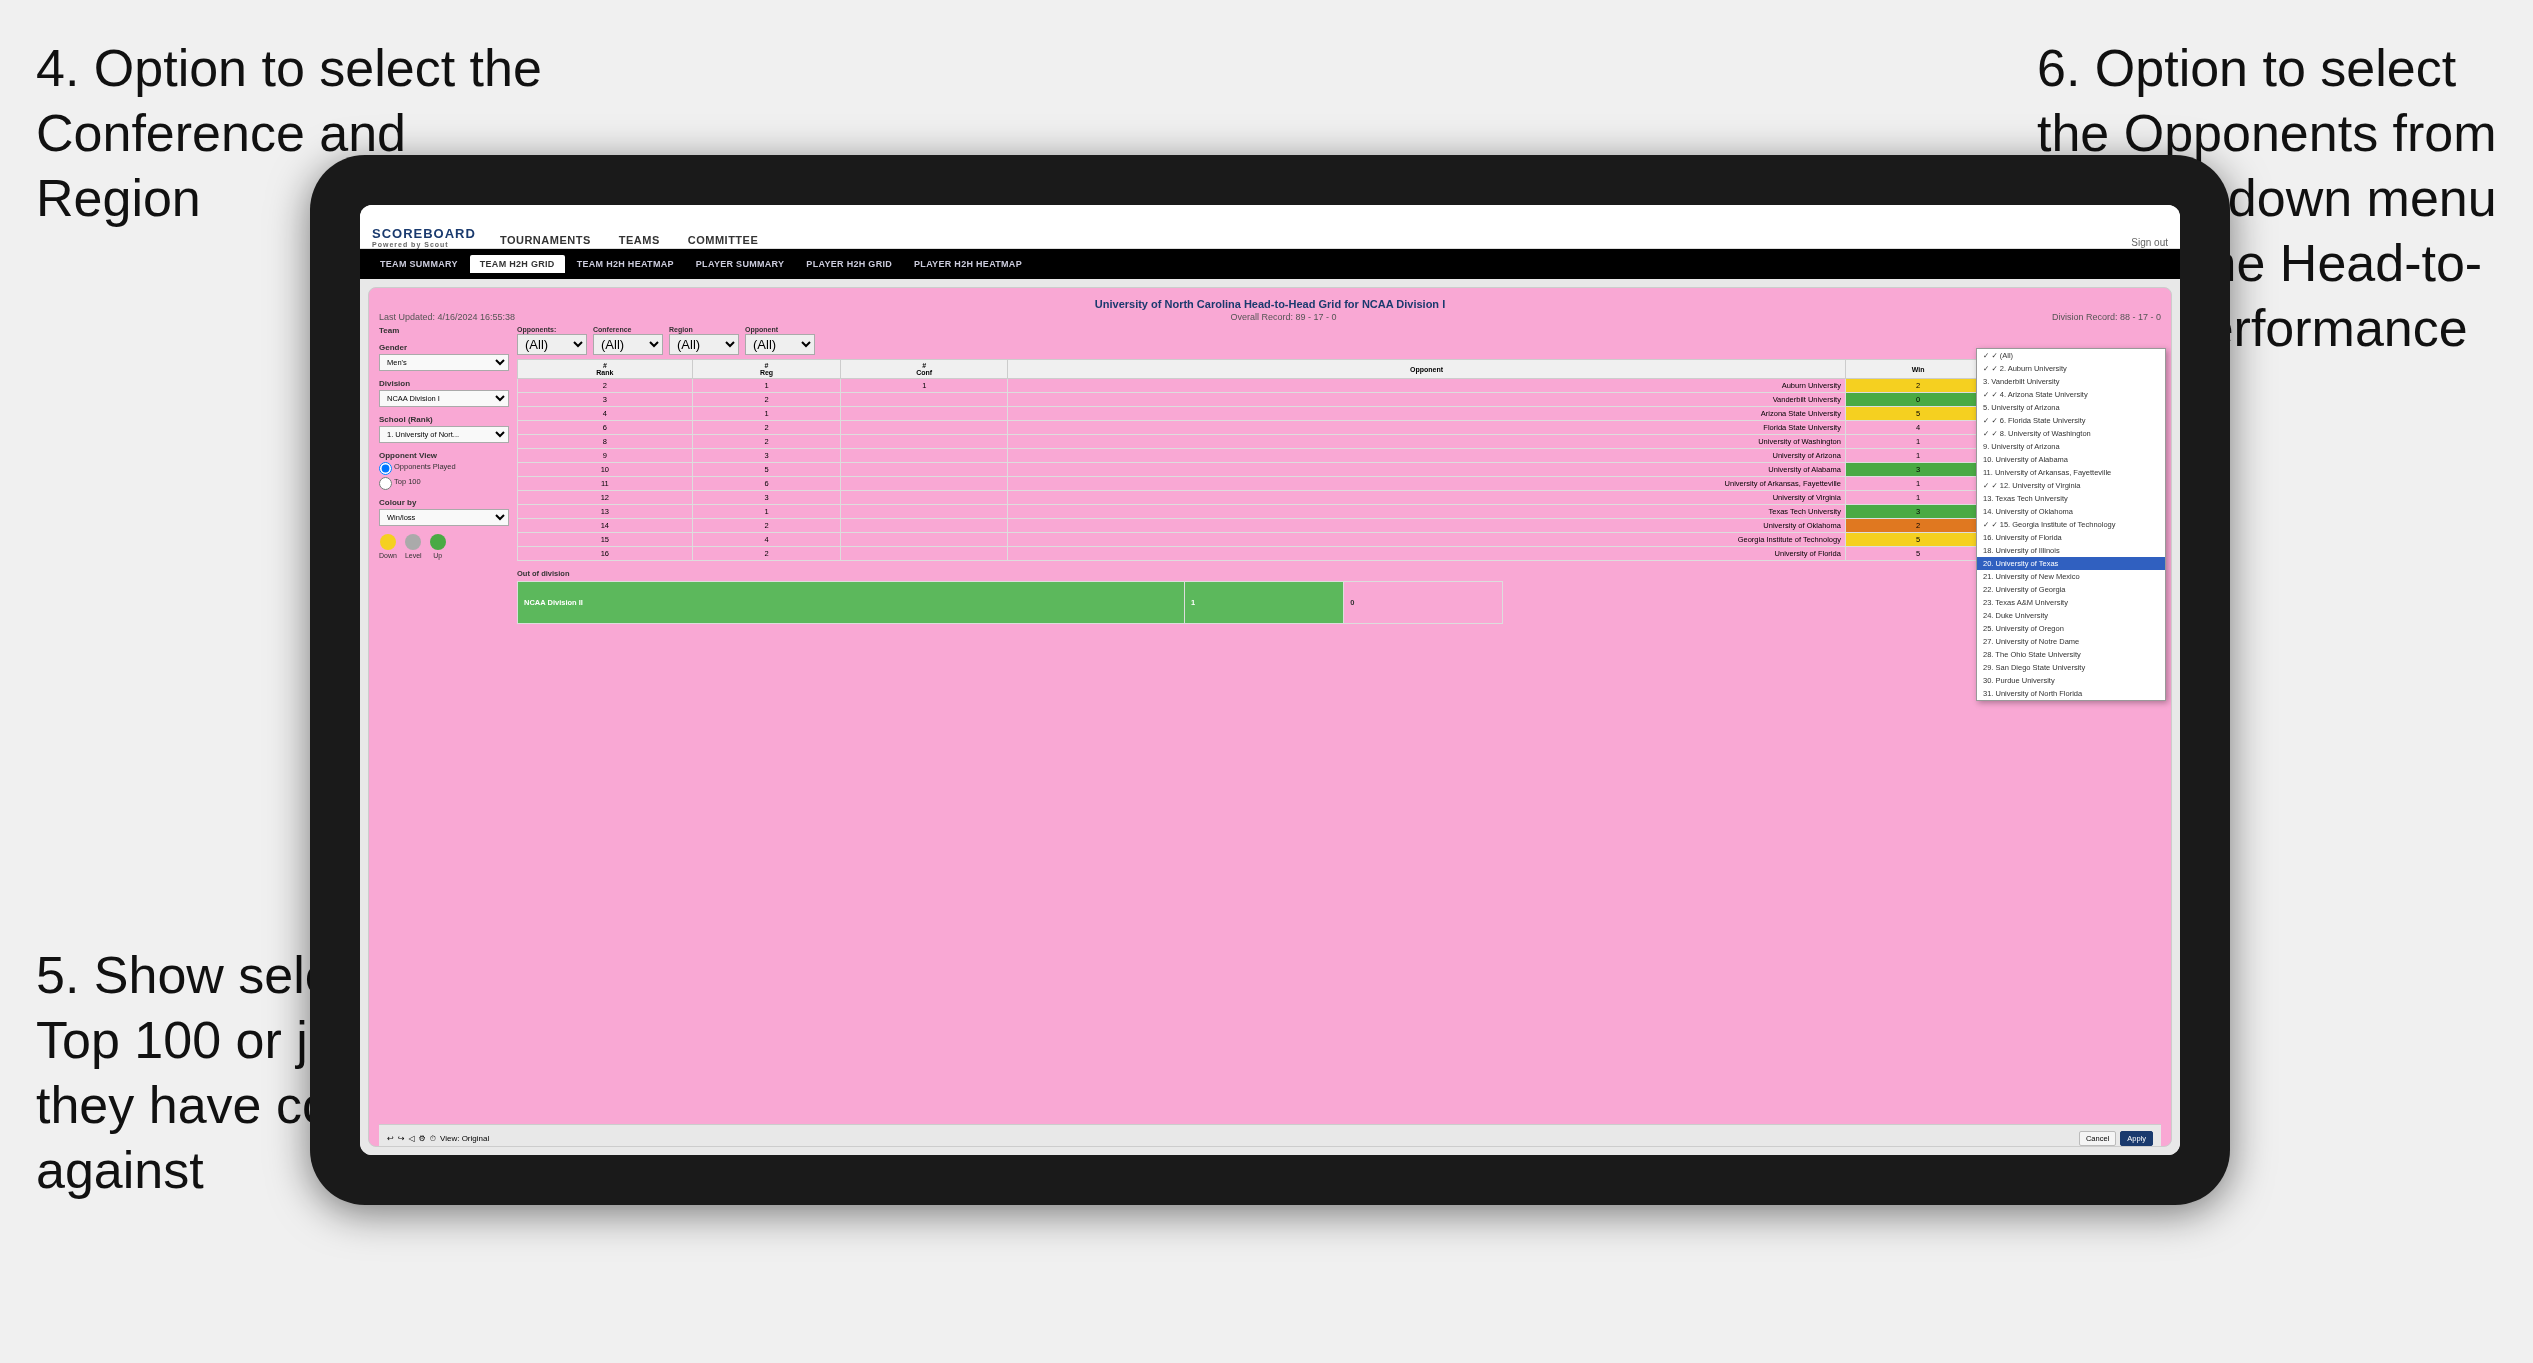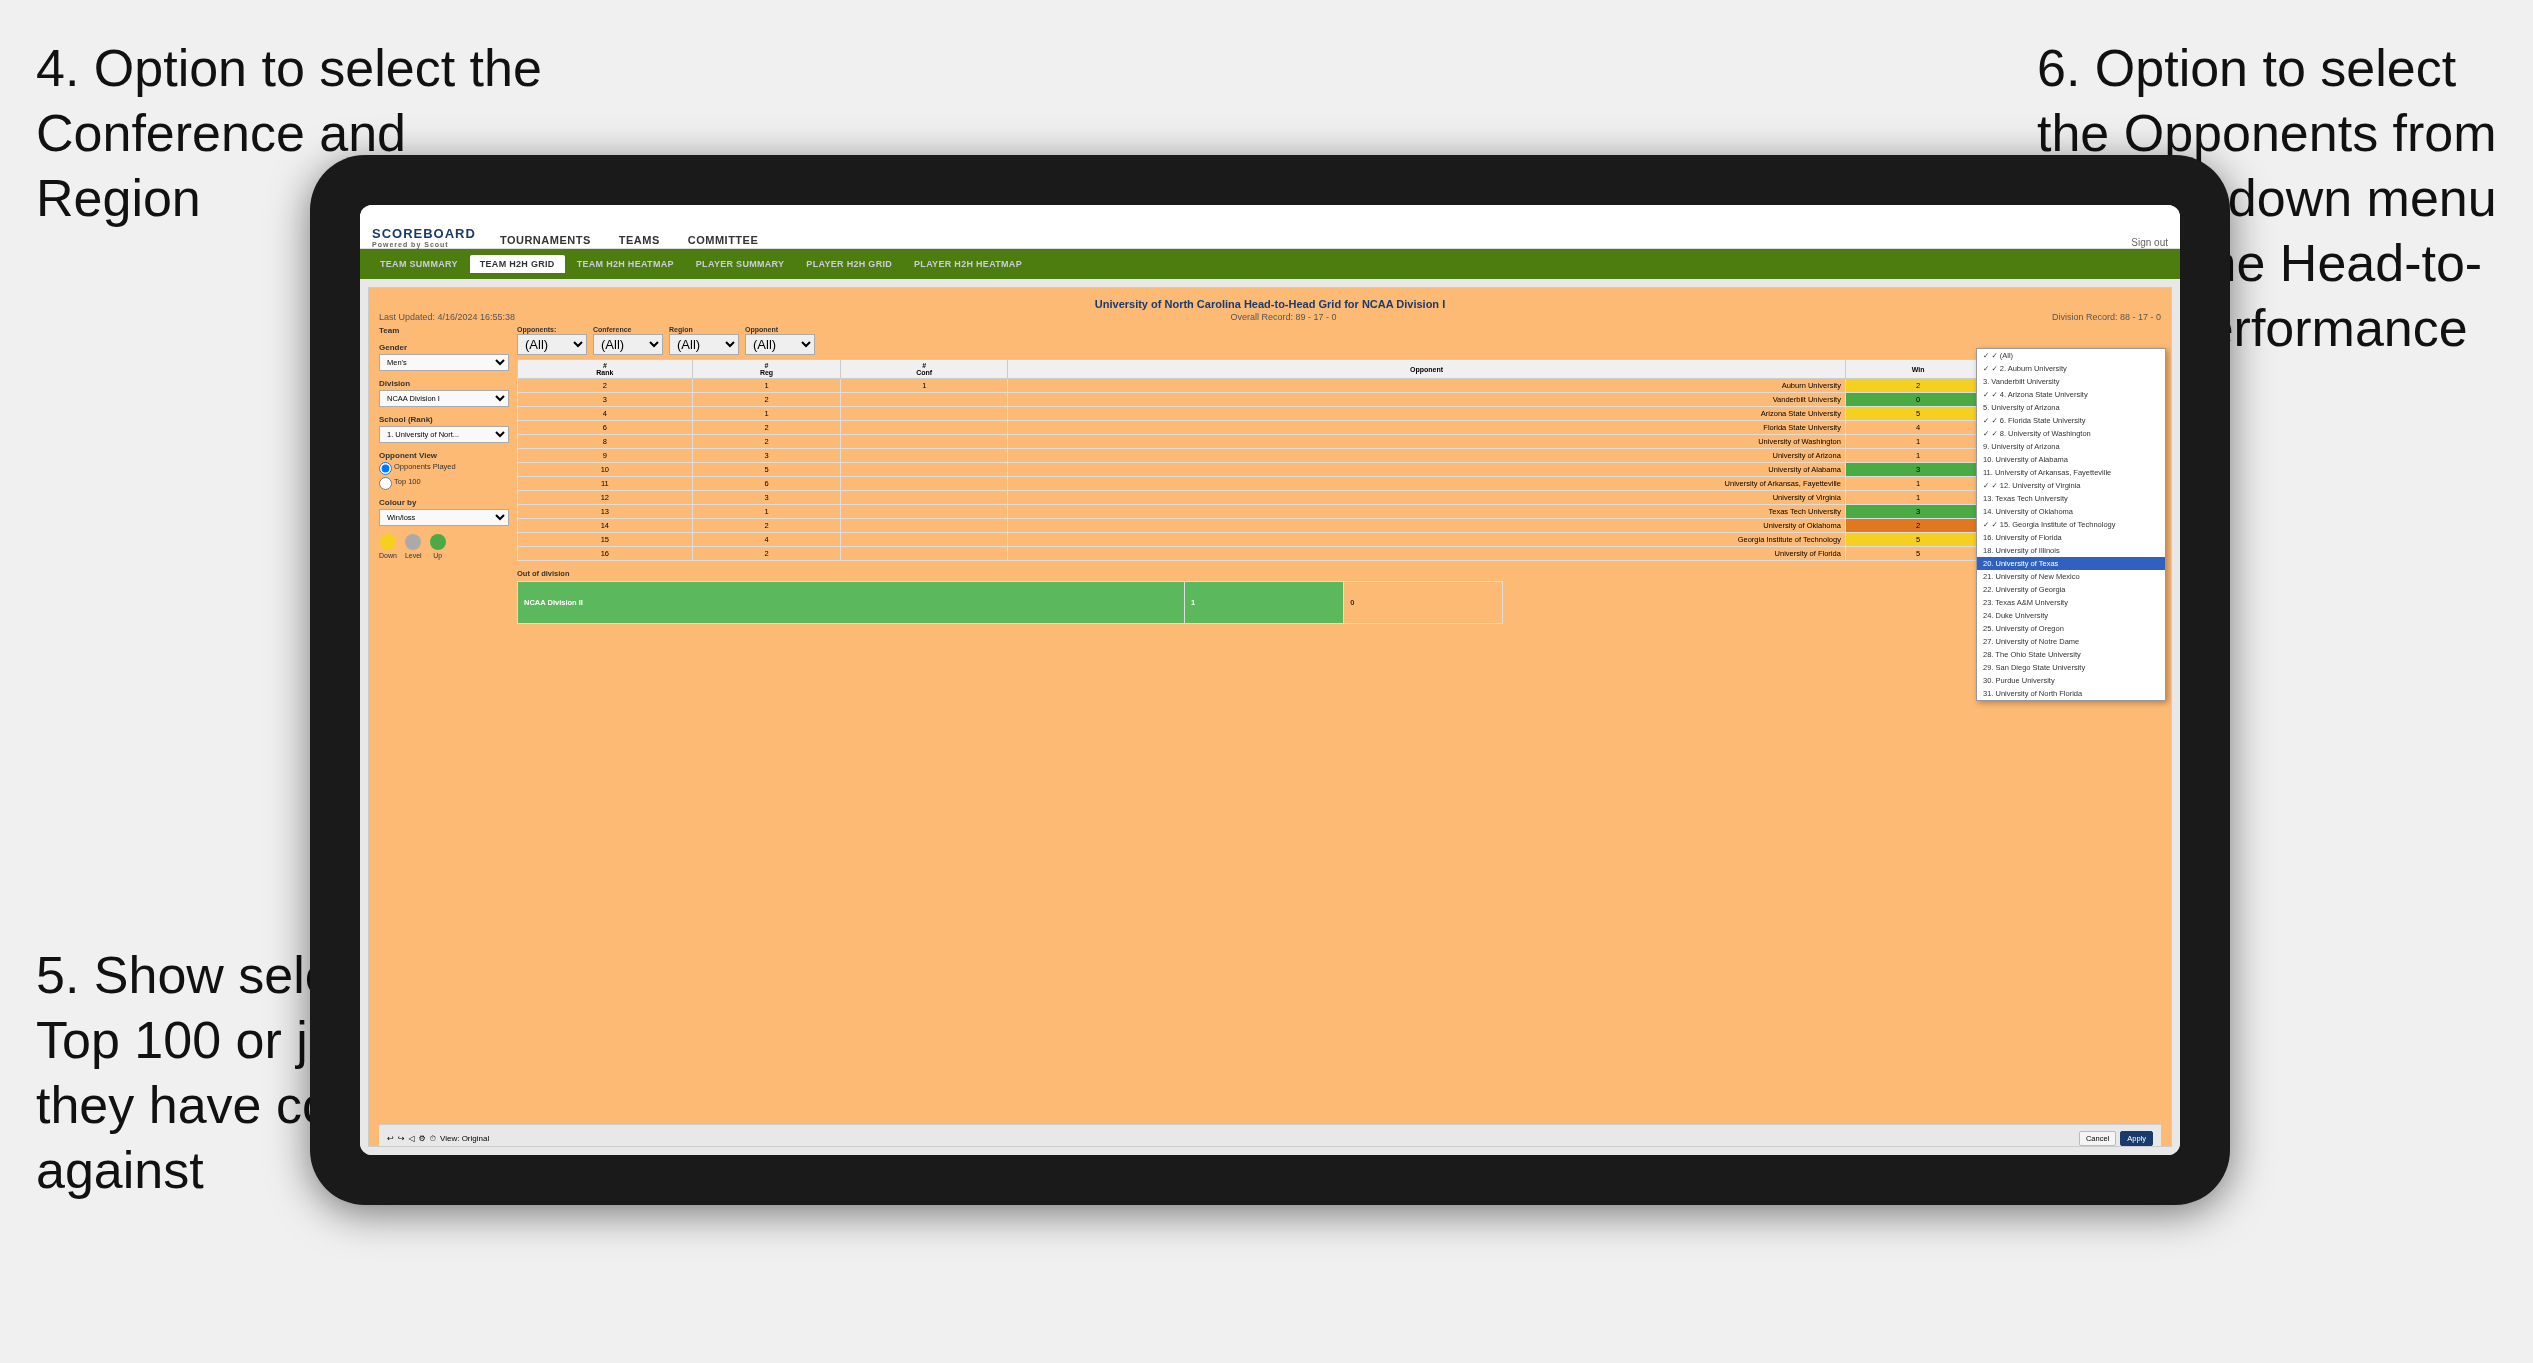--- a/index.html
+++ b/index.html
@@ -113,21 +113,21 @@
     }
 
     .nav-right {
       font-size: 10px;
       color: #666;
       margin-top: 20px;
     }
 
     
     .sub-nav {
-      background: #4d7c0f;
+      background: #000000;
       display: flex;
       align-items: center;
       height: 30px;
       padding: 0 10px;
       gap: 2px;
     }
 
     .sub-nav-item {
       font-size: 9px;
       color: #ccd;
@@ -150,23 +150,23 @@
       display: flex;
       flex-direction: column;
       padding: 8px;
       gap: 6px;
       height: calc(100% - 74px);
       overflow: hidden;
     }
 
     
     .panel {
-      background: #fdba74;
+      background: #f9a8d4;
       border: 1px solid #ccc;
-      border-radius: 0;
+      border-radius: 8px;
       padding: 10px;
       flex: 1;
       overflow: hidden;
       position: relative;
     }
 
     .panel-header {
       text-align: center;
       margin-bottom: 4px;
     }

